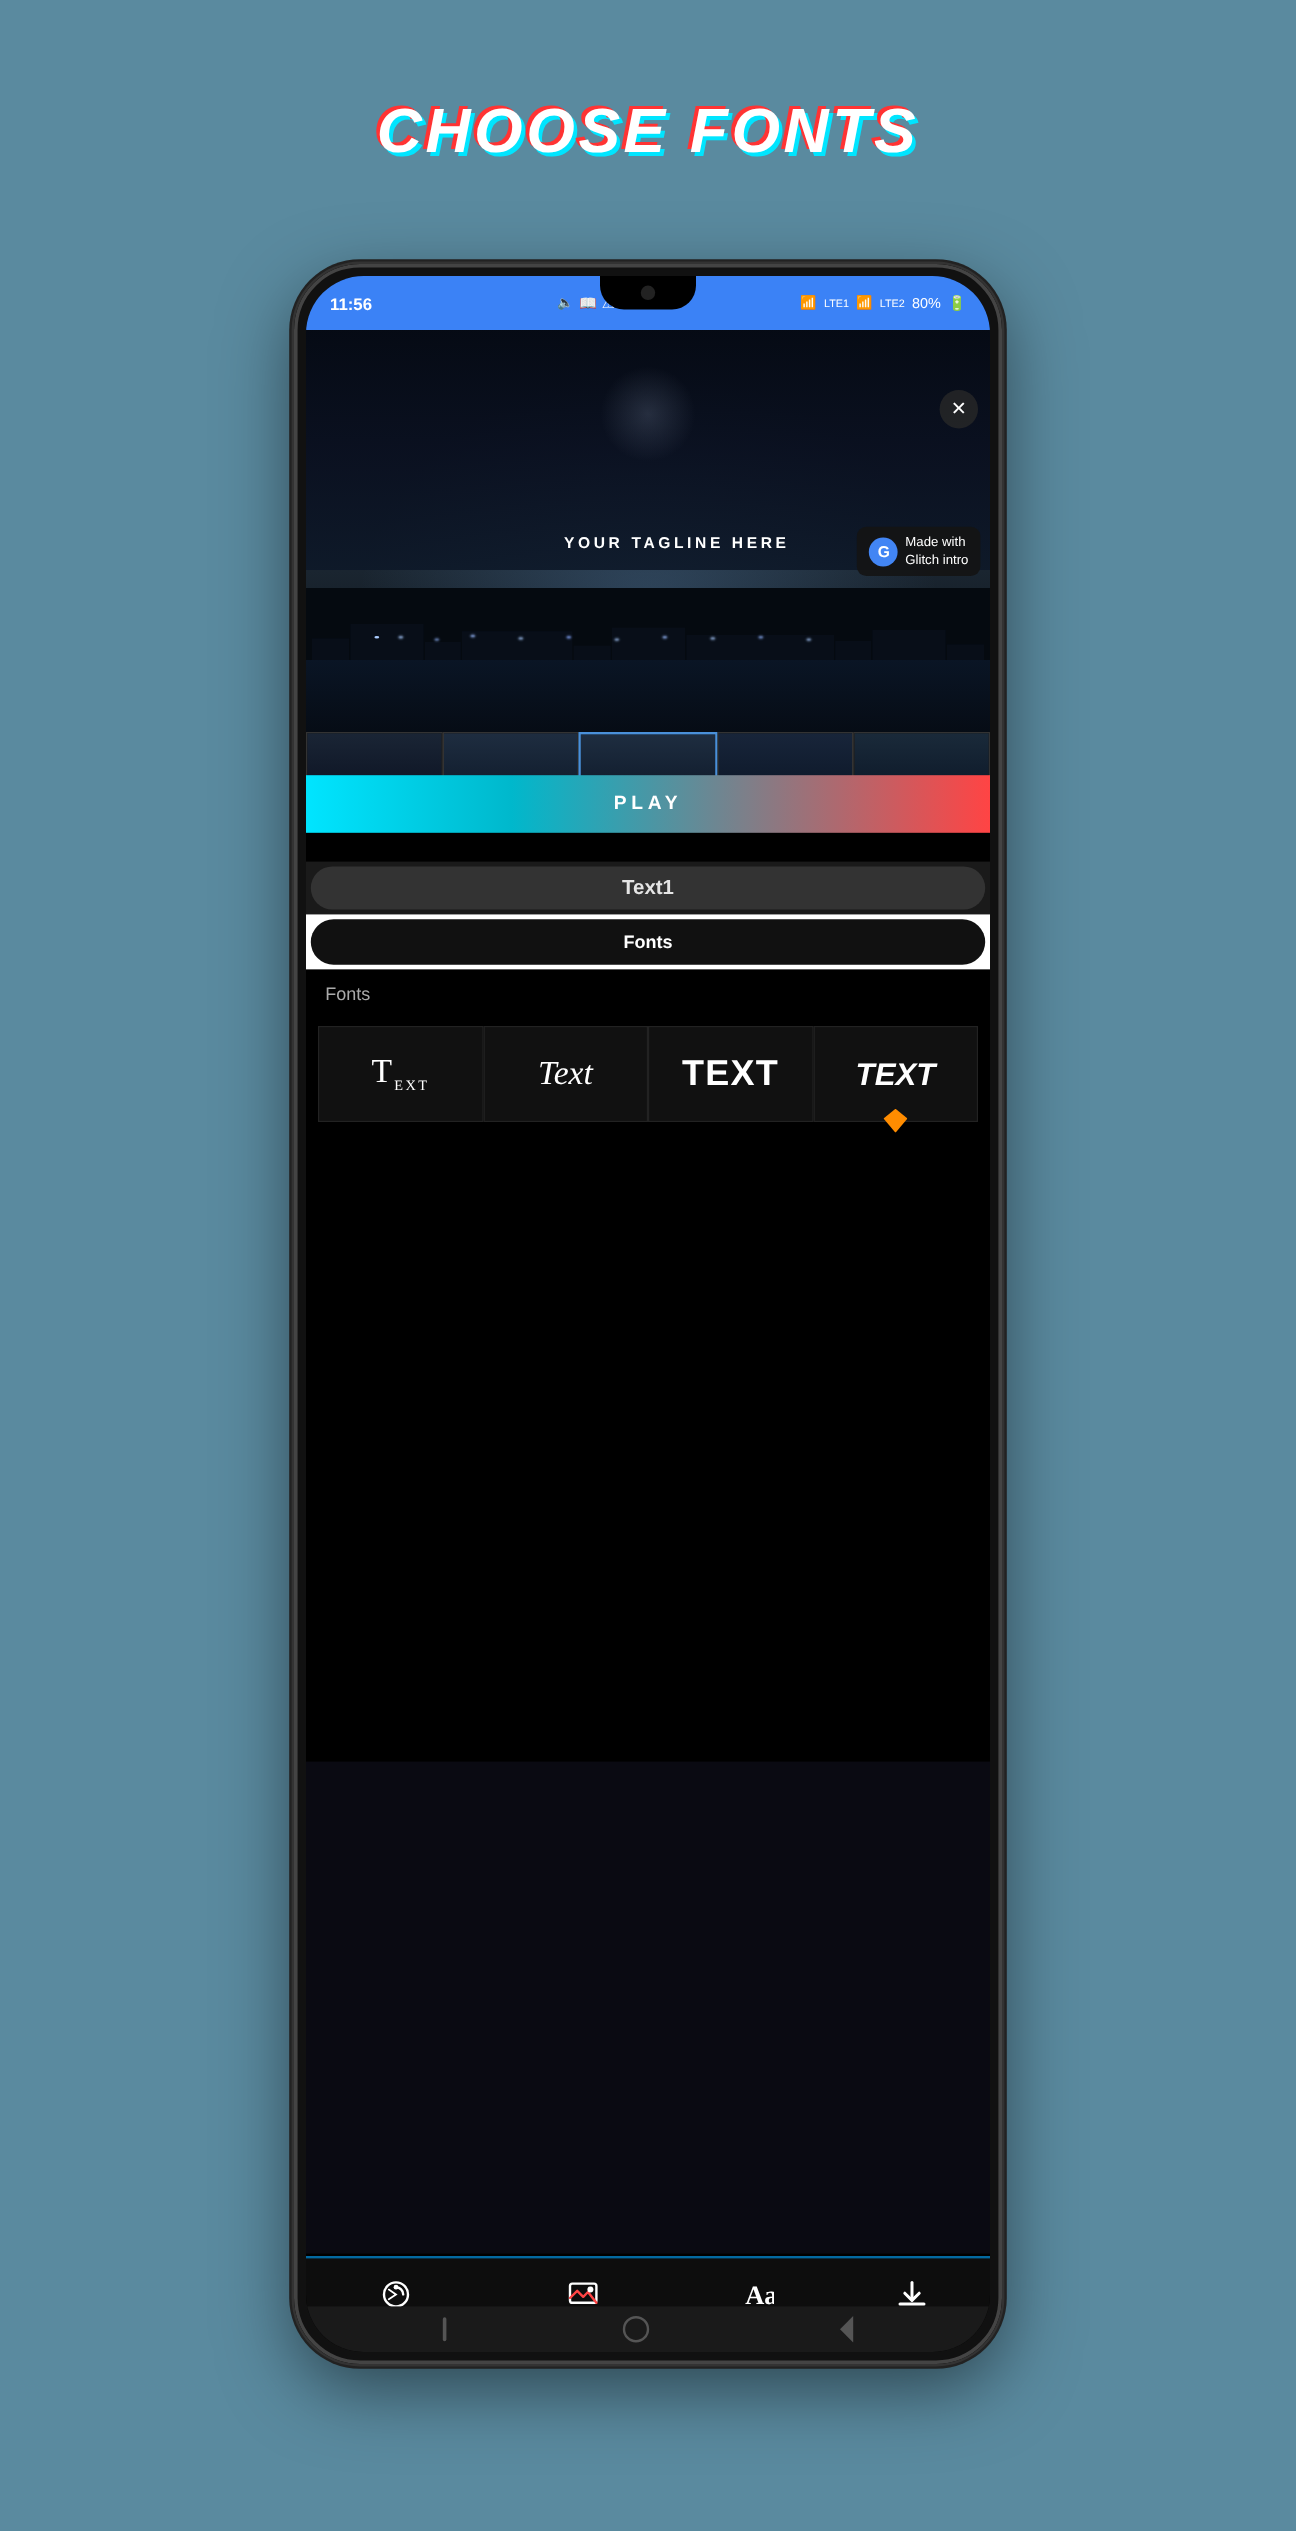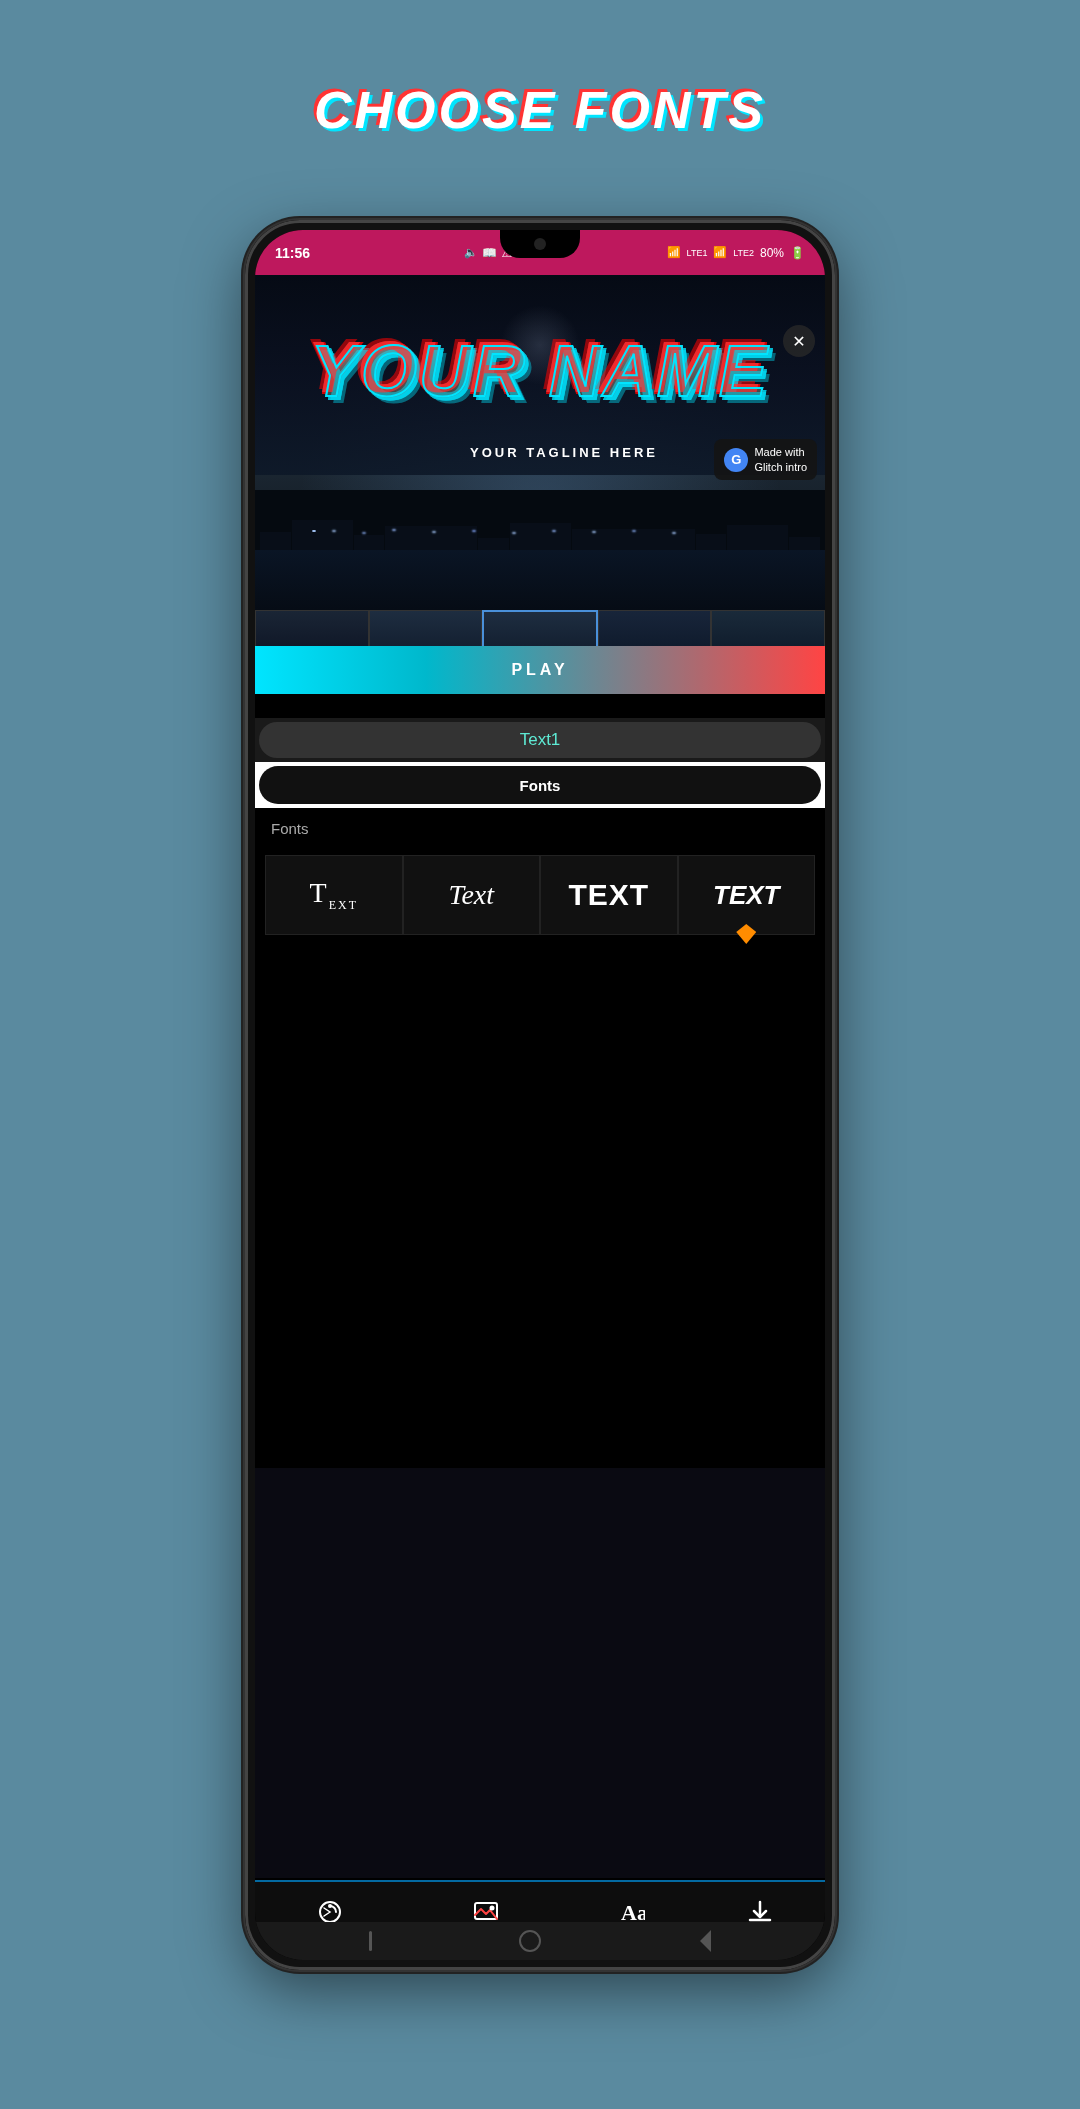--- a/index.html
+++ b/index.html
@@ -60,21 +60,21 @@
       overflow: hidden;
     }
 
     
     .status-bar {
       position: absolute;
       top: 0;
       left: 0;
       right: 0;
       height: 45px;
-      background: #be185d;
+      background: #3b82f6;
       display: flex;
       align-items: center;
       justify-content: space-between;
       padding: 0 20px;
       z-index: 10;
       font-size: 13px;
       color: white;
     }
     .status-time {
       font-weight: 600;
@@ -281,23 +281,23 @@
       right: 0;
       height: 44px;
       background: #1a1a1a;
       display: flex;
     }
     .text-tab {
       flex: 1;
       display: flex;
       align-items: center;
       justify-content: center;
-      color: #5eead4;
+      color: #e5e5e5;
       font-size: 17px;
-      font-weight: 400;
+      font-weight: 700;
       text-align: right;
     }
     .text-tab.active {
       background: #333;
       border-radius: 20px;
       margin: 4px;
     }
 
     
     .prop-tabs {
@@ -506,21 +506,20 @@
             <div style="flex:1;height:55%;background:#080e18;"></div>
             <div style="flex:2;height:85%;background:#080e18;"></div>
             <div style="flex:1;height:45%;background:#080e18;"></div>
           </div>
         </div>
 
         <div style="position:absolute;bottom:18px;left:10%;width:4px;height:2px;background:#aaccff;border-radius:50%;box-shadow:20px 0 2px #aaccff,50px 2px 2px #88aaee,80px -1px 2px #99bbff,120px 1px 2px #aaccff,160px 0 2px #88aaff,200px 2px 2px #aaccff,240px 0 2px #99bbff,280px 1px 2px #aaccff,320px 0 2px #88aaee,360px 2px 2px #aaccff;"></div>
       </div>
       <div class="water-reflection"></div>
 
-      <div class="your-name-text">YOUR NAME</div>
 
       <div class="tagline-text">YOUR TAGLINE HERE</div>
 
       <div class="close-btn">✕</div>
 
       <div class="made-with-badge">
         <div class="badge-g-icon">G</div>
         <div class="badge-text">Made with<br>Glitch intro</div>
       </div>
     </div>

